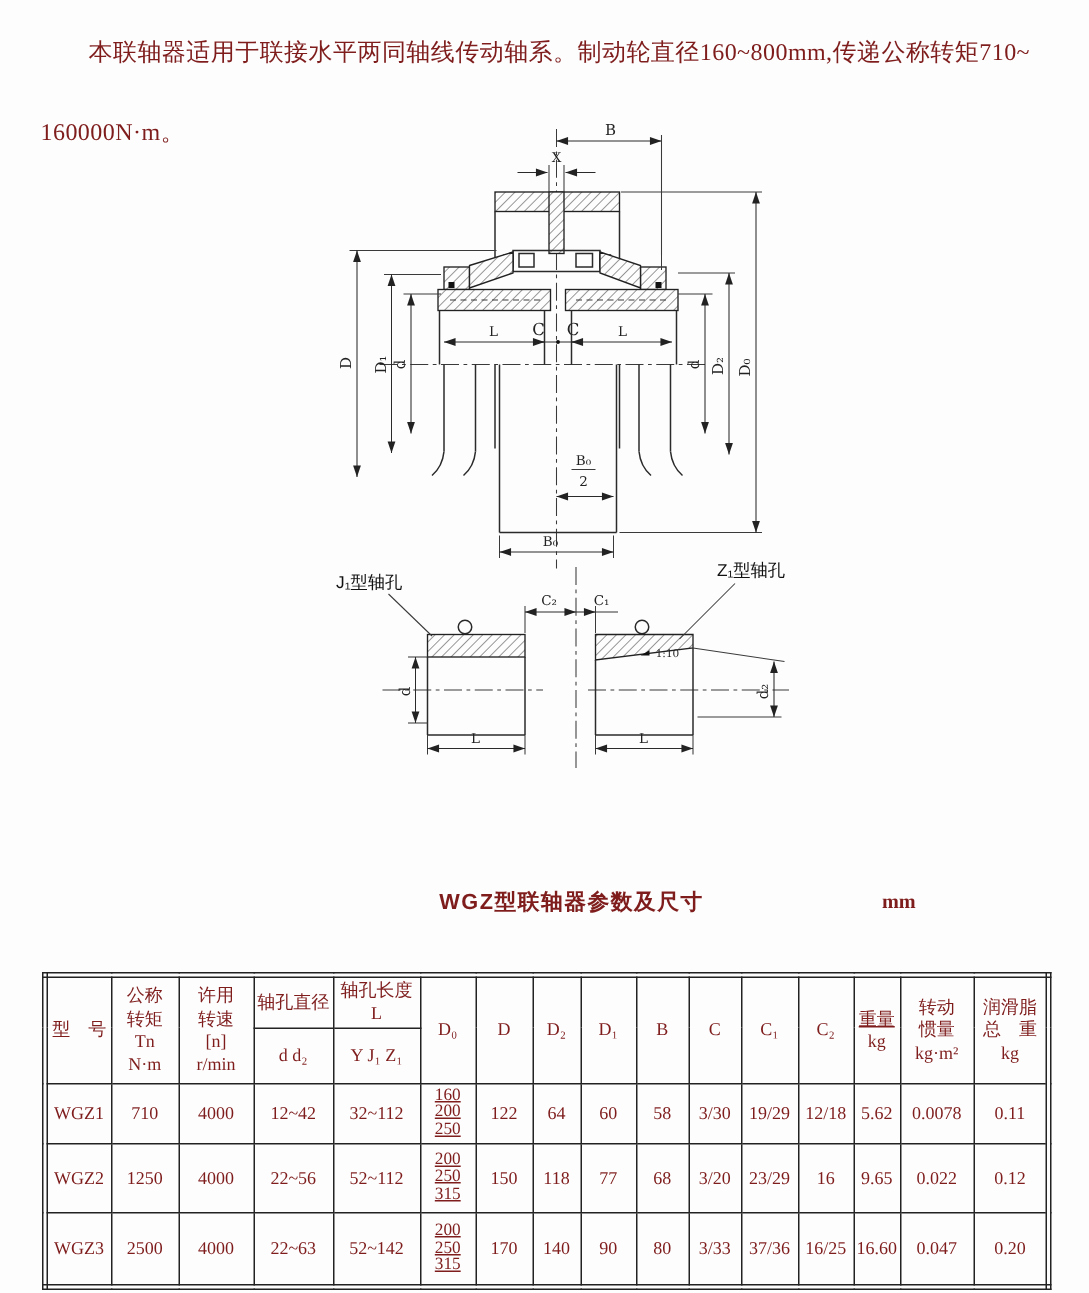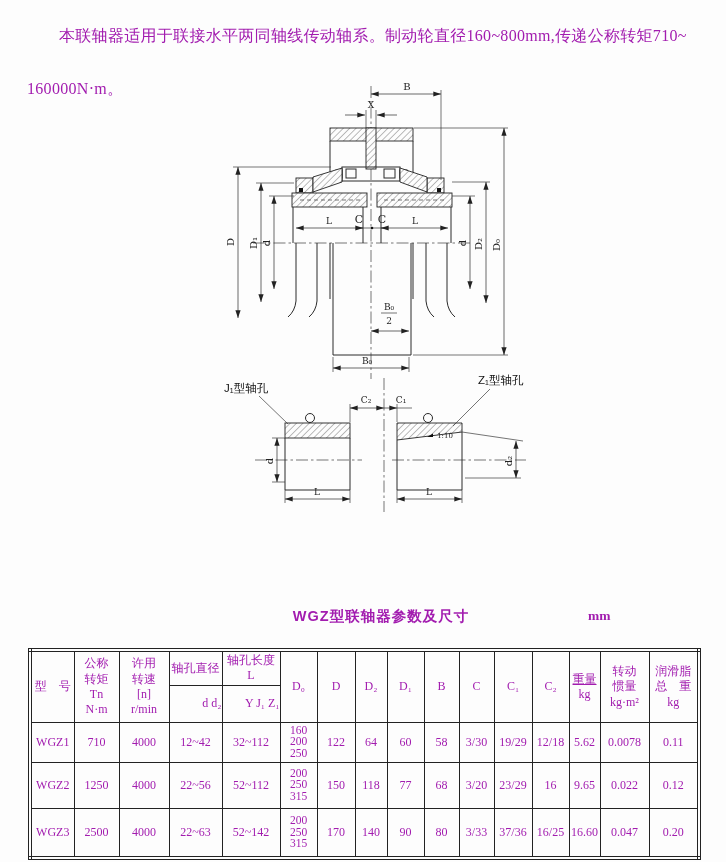--- a/index.html
+++ b/index.html
@@ -1,51 +1,51 @@
 <!DOCTYPE html>
 <html><head>
 <meta charset="utf-8">
 <style>
   html,body{margin:0;padding:0;background:#e8e8e8;}
   .page{position:relative;width:726px;height:862px;background:#fdfdfd;margin:0 auto;
-        font-family:"Liberation Serif",serif;color:#a21caf;overflow:hidden;}
+        font-family:"Liberation Serif",serif;color:#7f1d1d;overflow:hidden;}
   
   .intro{position:absolute;left:27px;top:8px;width:676px;font-size:16px;line-height:1.55;
          letter-spacing:.3px;}
   .intro .l1{display:block;text-indent:2em;}
   .intro .l2{display:block;margin-top:28px;}
   
   .drawing{position:absolute;left:0;top:70px;}
   .ol{stroke:#2a2a2a;stroke-width:1;fill:none;}
   .th{stroke:#3a3a3a;stroke-width:.7;fill:none;}
   .dim{stroke:#2a2a2a;stroke-width:.7;fill:none;}
   .cl{stroke:#3a3a3a;stroke-width:.7;fill:none;stroke-dasharray:12 3 2.5 3;}
   .hz{fill:url(#hp);stroke:#222;stroke-width:.9;}
   .blk{fill:#111;stroke:none;}
   .dt{font-family:"DejaVu Serif",serif;font-size:10px;fill:#222;}
   .dts{font-family:"DejaVu Serif",serif;font-size:9px;fill:#222;}
   .dtl{font-family:"DejaVu Serif",serif;font-size:11px;fill:#222;}
   .dtt{font-family:"DejaVu Serif",serif;font-size:7px;fill:#222;}
   .ct{font-family:"Liberation Sans",sans-serif;font-size:11.5px;fill:#111;}
   
-  .tbl-title{position:absolute;left:0;top:607px;width:664px;height:20px;padding-left:40px;}
+  .tbl-title{position:absolute;left:0;top:592px;width:664px;height:20px;padding-left:40px;}
   .tbl-title .t{position:absolute;left:0;width:726px;text-align:center;
       font-family:"Liberation Sans",sans-serif;font-weight:bold;font-size:14.5px;
       letter-spacing:1px;transform:translateX(18px);}
   .tbl-title .u{position:absolute;left:588px;top:1px;font-size:13.5px;font-weight:bold;}
   
   .ptable{position:absolute;left:28px;top:648px;border-collapse:collapse;table-layout:fixed;
           width:671px;border:4px double #222;font-size:12px;}
   .ptable th,.ptable td{border:1px solid #222;text-align:center;vertical-align:middle;
           font-weight:normal;white-space:pre-line;padding:1px 0;line-height:1.28;}
   .ptable thead th{font-size:12px;}
   .ptable td{font-size:12px;}
-  .ptable .stack{line-height:1.02;font-size:11.5px;}
+  .ptable .stack{line-height:1.02;font-size:11.5px;text-decoration:underline;}
   .ptable .r1{height:40px;} .ptable .r2{height:46px;} .ptable .r3{height:50px;}
-  .ptable .hsub{height:34px;text-align:right;}
+  .ptable .hsub{height:34px;}
   .wspan{display:block;}
   .wspan.u{text-decoration:underline;}
 </style>
 </head>
 <body>
 
 <div class="page">
 
   <p class="intro">
     <span class="l1">本联轴器适用于联接水平两同轴线传动轴系。制动轮直径160~800mm,传递公称转矩710~</span>

